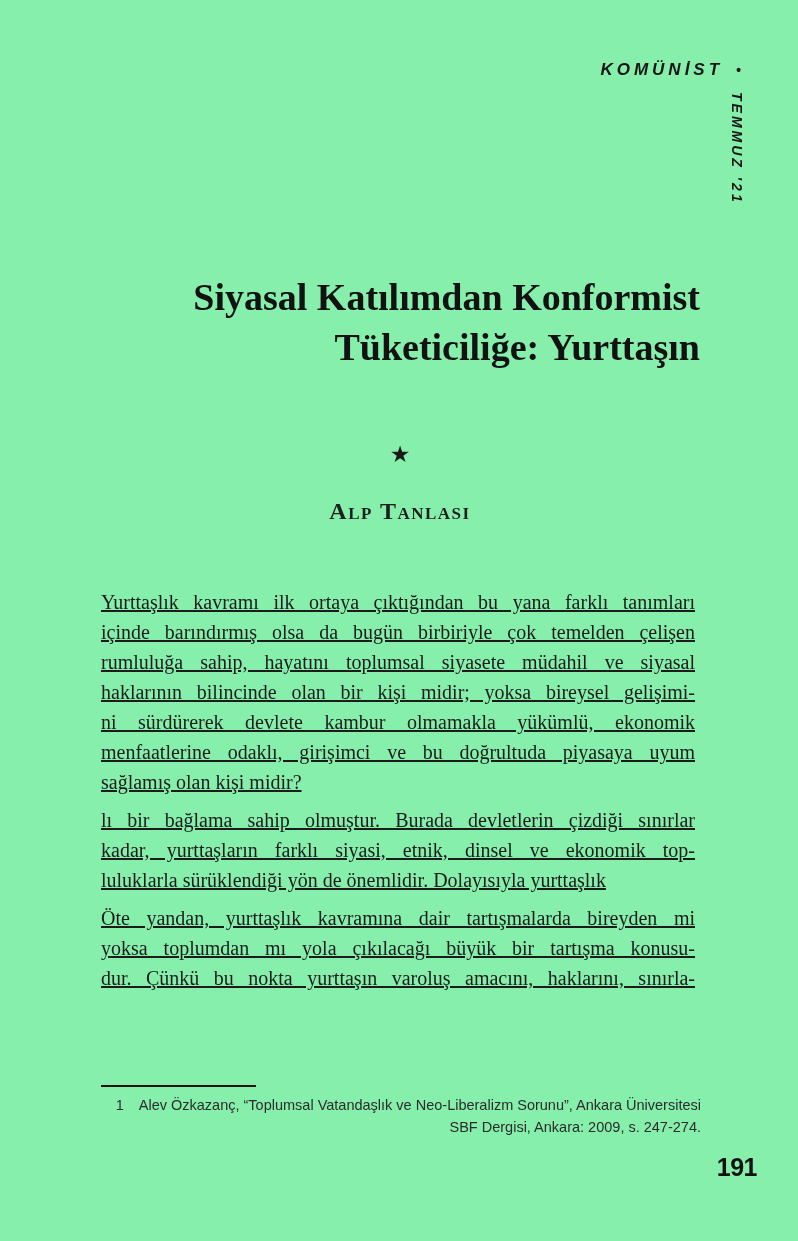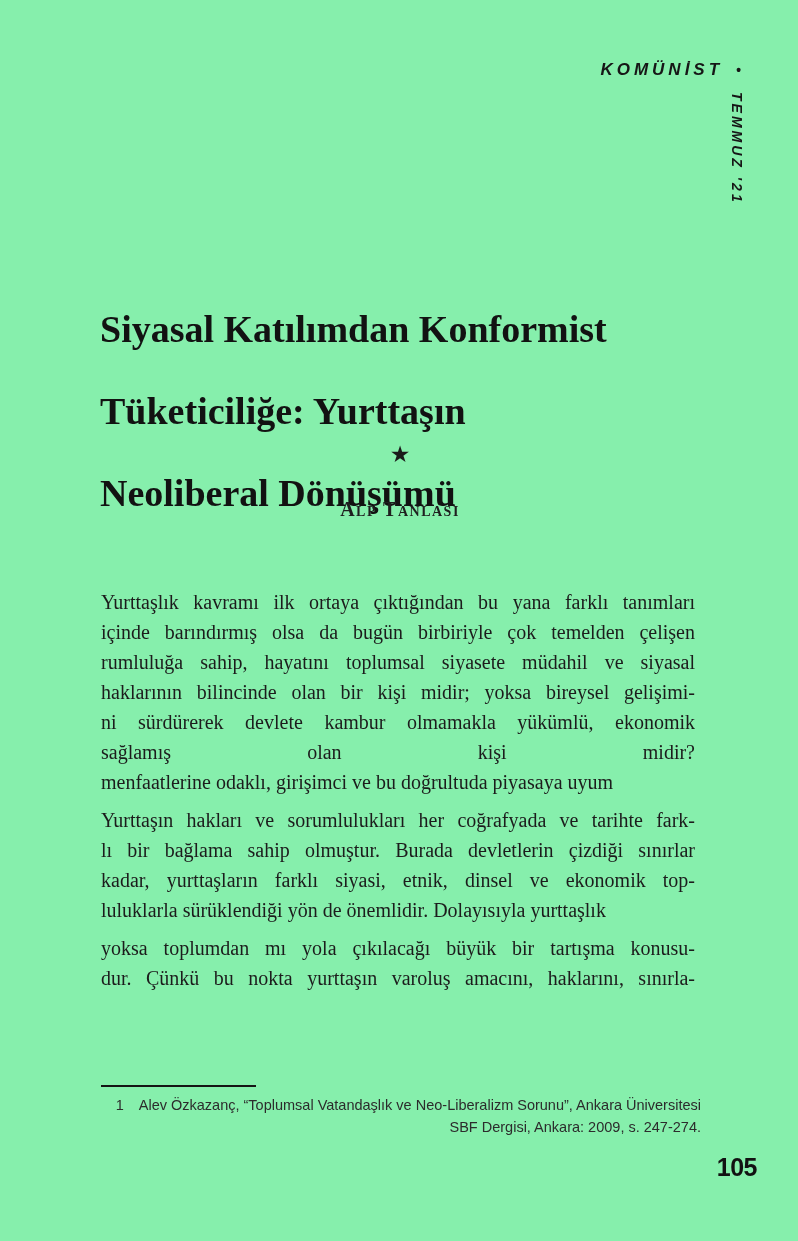--- a/index.html
+++ b/index.html
@@ -48,21 +48,21 @@
   .title-block {
     position: absolute;
     top: 272px;
     left: 100px;
     width: 600px;
     font-weight: bold;
     font-size: 38px;
     line-height: 50px;
     color: #121212;
   }
-  .title-block .line { text-align: left; margin-top: 32px; }
+  .title-block .line { text-align: right; }
 
   
   .star-divider {
     position: absolute;
     top: 441px;
     left: 100px;
     width: 600px;
     text-align: center;
     font-size: 23px;
     color: #1a1a1a;
@@ -70,36 +70,36 @@
 
   
   .author {
     position: absolute;
     top: 498px;
     left: 100px;
     width: 600px;
     text-align: center;
     font-variant: small-caps;
     font-weight: bold;
-    font-size: 20px;
+    font-size: 24px;
     letter-spacing: 1.5px;
     color: #1f1f1f;
   }
 
   
   .body-text {
     position: absolute;
     top: 587px;
     left: 101px;
     width: 598px;
     font-size: 20px;
     line-height: 30px;
     color: #1c1c1c;
   }
-  .para { margin: 0 4px 8px 0; }
+  .para { margin: 0 4px 8px 0; text-decoration: underline; }
   .para .line { text-align: justify; text-align-last: justify; }
   .para.last-left .line:last-child { text-align-last: left; }
 
   
   .footnote {
     position: absolute;
     left: 101px;
     top: 1085px;
     width: 600px;
     font-family: "Liberation Sans", sans-serif;
@@ -136,52 +136,51 @@
   <div class="journal-header">
     <span class="journal-name">KOMÜNİST</span>
     <span class="journal-bullet">•</span>
   </div>
 
   <div class="issue-vertical">TEMMUZ '21</div>
 
   <div class="title-block">
       <div class="line">Siyasal Katılımdan Konformist</div>
       <div class="line">Tüketiciliğe: Yurttaşın</div>
-      <div class="line">Neoliberal Dönüşümü</div>
     </div>
 
   <div class="star-divider">★</div>
 
   <div class="author">Alp Tanlası</div>
 
   <div class="body-text">
     <div class="para last-left">
         <div class="line">Yurttaşlık kavramı ilk ortaya çıktığından bu yana farklı tanımları</div>
         <div class="line">içinde barındırmış olsa da bugün birbiriyle çok temelden çelişen</div>
         <div class="line">rumluluğa sahip, hayatını toplumsal siyasete müdahil ve siyasal</div>
         <div class="line">haklarının bilincinde olan bir kişi midir; yoksa bireysel gelişimi-</div>
         <div class="line">ni sürdürerek devlete kambur olmamakla yükümlü, ekonomik</div>
+        <div class="line">menfaatlerine odaklı, girişimci ve bu doğrultuda piyasaya uyum</div>
         <div class="line">sağlamış olan kişi midir?</div>
-        <div class="line">menfaatlerine odaklı, girişimci ve bu doğrultuda piyasaya uyum</div>
       </div>
     <div class="para last-left">
-        <div class="line">Yurttaşın hakları ve sorumlulukları her coğrafyada ve tarihte fark-</div>
         <div class="line">lı bir bağlama sahip olmuştur. Burada devletlerin çizdiği sınırlar</div>
         <div class="line">kadar, yurttaşların farklı siyasi, etnik, dinsel ve ekonomik top-</div>
         <div class="line">luluklarla sürüklendiği yön de önemlidir. Dolayısıyla yurttaşlık</div>
       </div>
     <div class="para">
+        <div class="line">Öte yandan, yurttaşlık kavramına dair tartışmalarda bireyden mi</div>
         <div class="line">yoksa toplumdan mı yola çıkılacağı büyük bir tartışma konusu-</div>
         <div class="line">dur. Çünkü bu nokta yurttaşın varoluş amacını, haklarını, sınırla-</div>
       </div>
   </div>
 
   <div class="footnote">
     <div class="footnote-rule"></div>
     <div class="fn-line">
       <span class="fn-num">1</span><span>Alev Özkazanç, “Toplumsal Vatandaşlık ve Neo-Liberalizm Sorunu”, Ankara Üniversitesi</span>
     </div>
     <div class="fn-line">SBF Dergisi, Ankara: 2009, s. 247-274.</div>
   </div>
 
-  <div class="page-number">105</div>
+  <div class="page-number">191</div>
 
 </div>
 
 </body></html>

